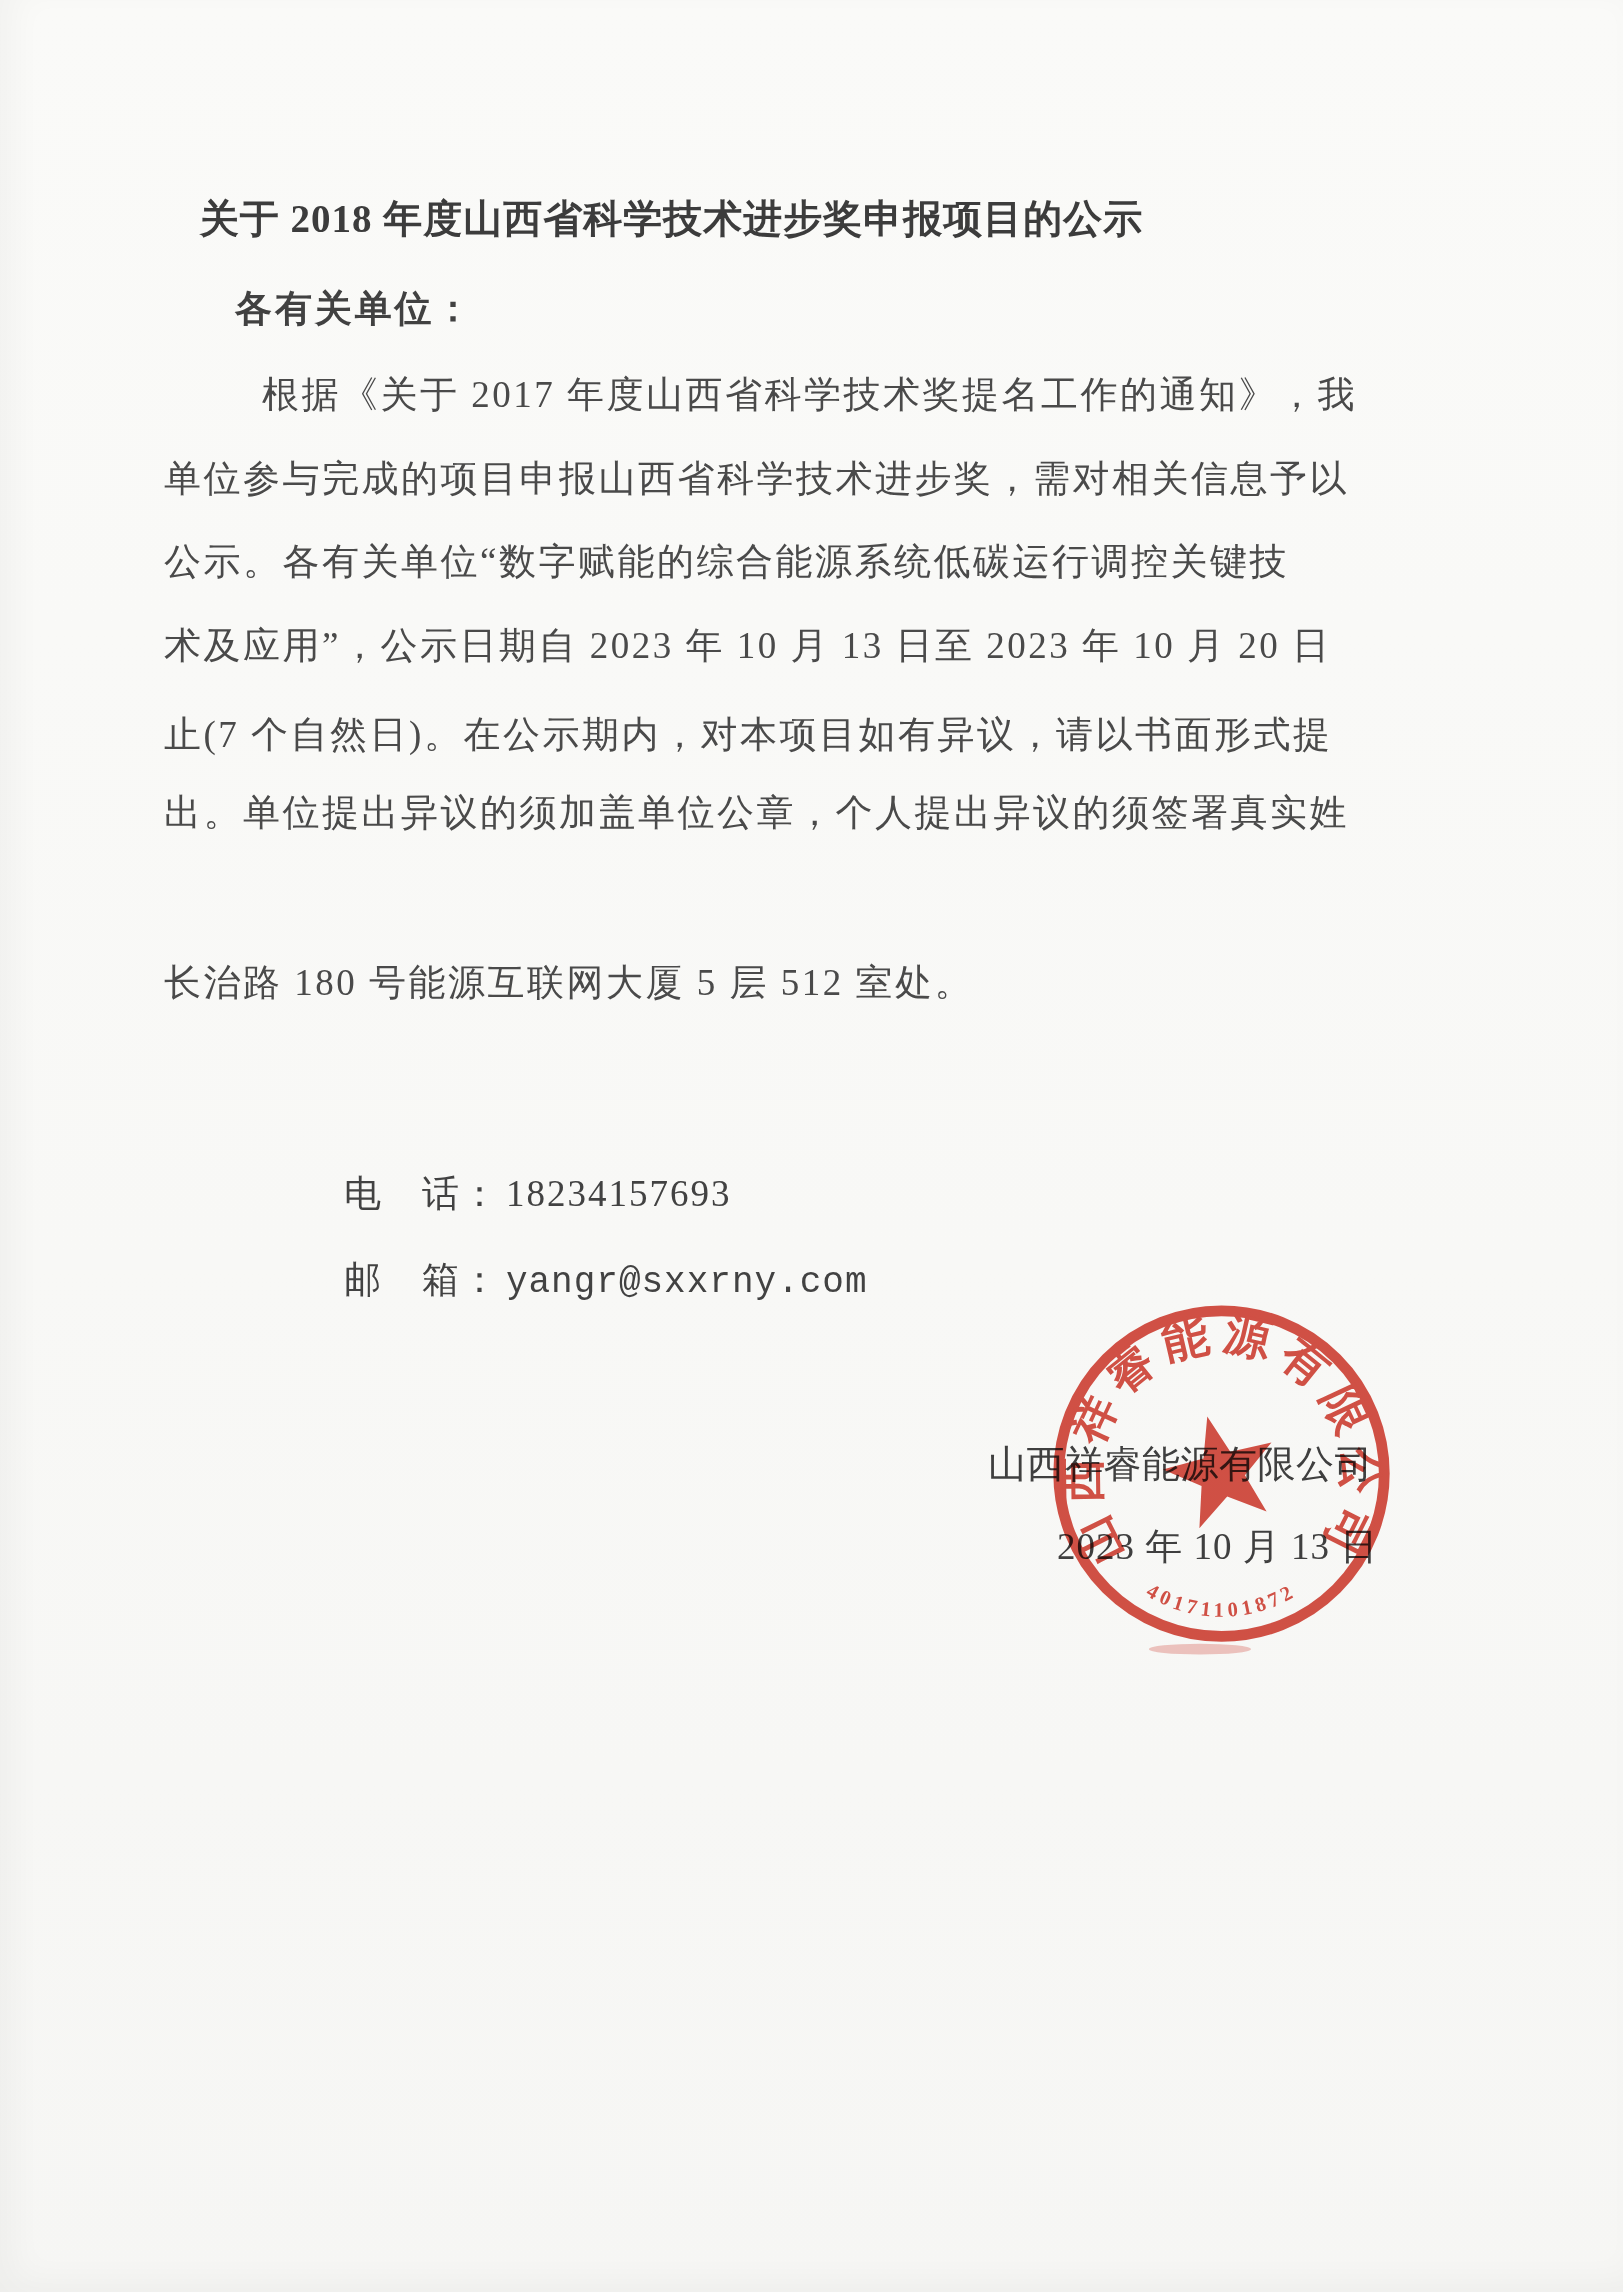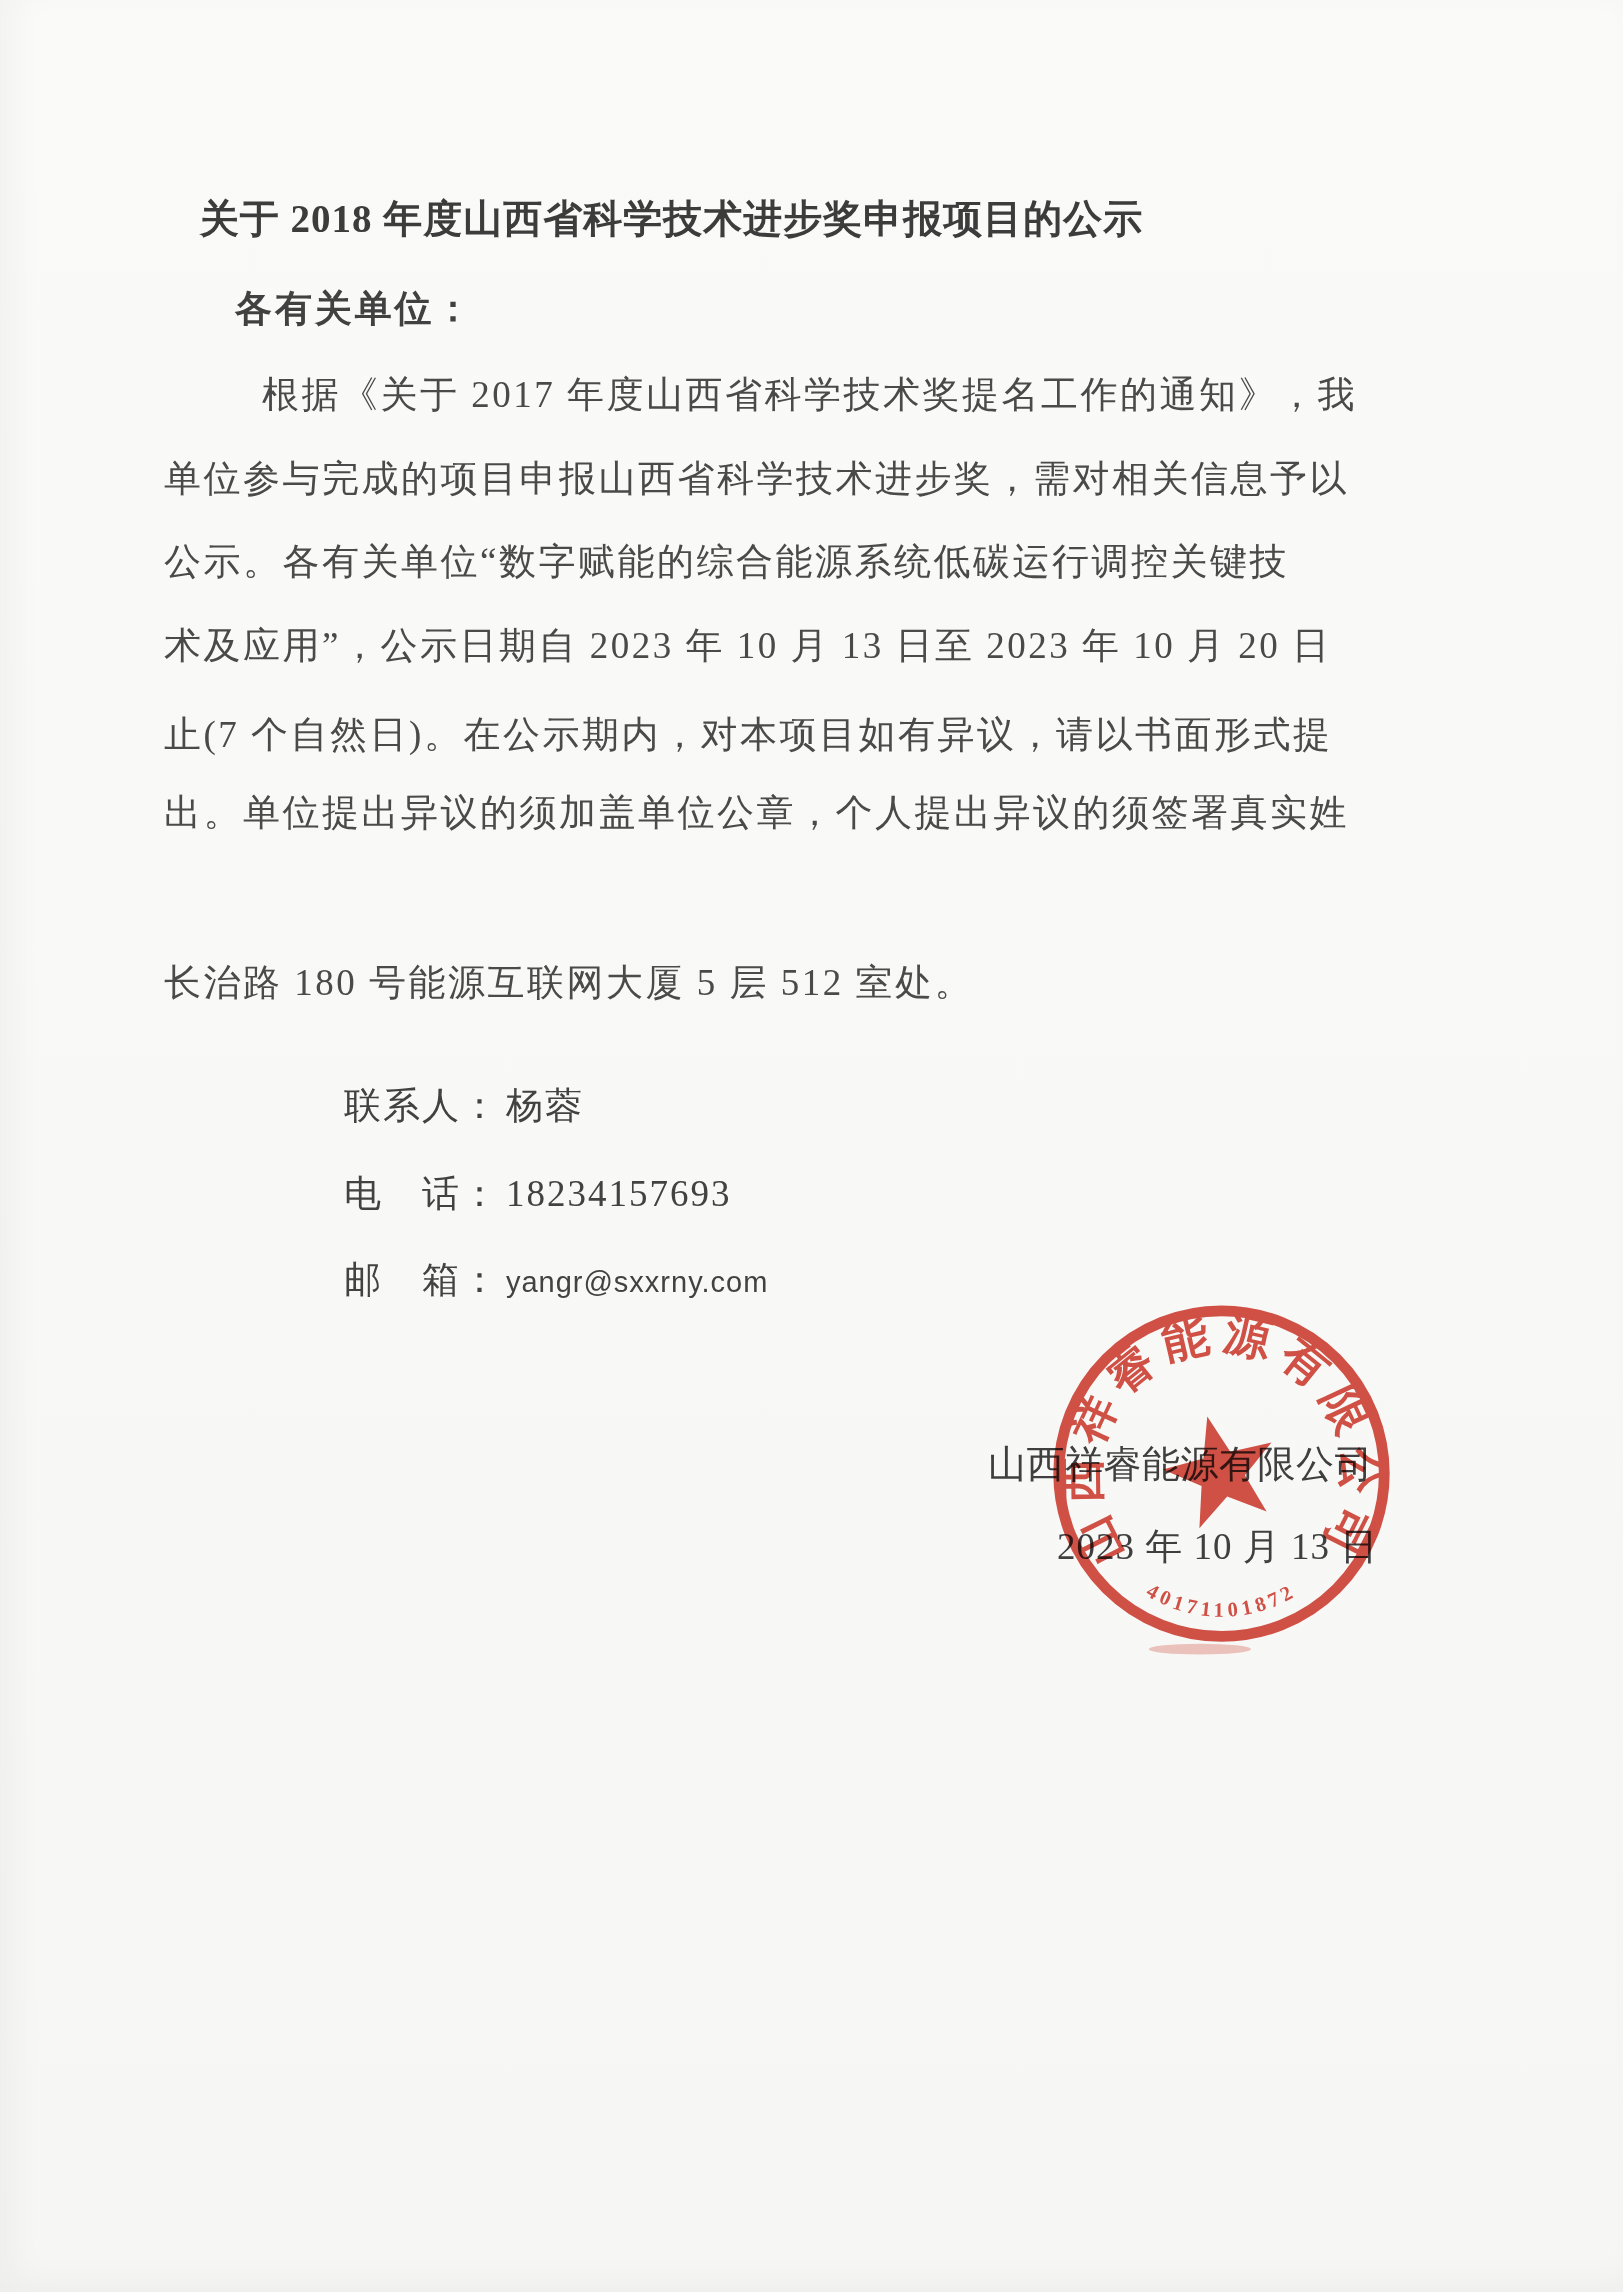--- a/index.html
+++ b/index.html
@@ -25,21 +25,21 @@
     font-size: 39px; font-weight: 600; color: #3c3c3c;
     text-align: center; letter-spacing: 1px;
     margin: 0;
   }
   .salutation { top: 290px; left: 235px; font-size: 37px; color: #414141; letter-spacing: 2.9px; font-weight: bold; }
   .bline { left: 164px; font-size: 37px; color: #4a4a4a; letter-spacing: 2.5px; }
   .bline.indent { left: 262px; }
   .contact { left: 299px; font-size: 37px; color: #424242; letter-spacing: 2px; }
   .contact .label { letter-spacing: 2px; }
   .contact .value { margin-left: 5.9px; }
-  .contact .value.mono { font-family: Liberation Sans, sans-serif; font-size: 29px; letter-spacing: 1px; }
+  .contact .value.mono { font-family: Liberation Mono, monospace; font-size: 36px; letter-spacing: 1px; }
   .sig-company { top: 1445px; left: 988px; font-size: 38px; color: #3f3f3f; letter-spacing: 0.5px; }
   .sig-date { top: 1528px; left: 1057px; font-size: 37px; color: #3f3f3f; letter-spacing: 1px; text-align: center; }
   .stamp {
     position: absolute; left: 1045px; top: 1297px;
     width: 353px; height: 365px;
     mix-blend-mode: multiply;
     opacity: 0.9;
   }
   .stamp text { font-family: "Liberation Serif", serif; }
   .seal-arc-text { font-size: 47px; font-weight: 700; letter-spacing: 10px; fill: #d23f33; }
@@ -55,23 +55,20 @@
   <div class="abs salutation">各有关单位：</div>
 
   <div class="abs bline indent" style="top:376px">根据《关于 2017 年度山西省科学技术奖提名工作的通知》，我</div>
   <div class="abs bline" style="top:460px">单位参与完成的项目申报山西省科学技术进步奖，需对相关信息予以</div>
   <div class="abs bline" style="top:543px">公示。各有关单位“数字赋能的综合能源系统低碳运行调控关键技</div>
   <div class="abs bline" style="top:627px">术及应用”，公示日期自 2023 年 10 月 13 日至 2023 年 10 月 20 日</div>
   <div class="abs bline" style="top:716px">止(7 个自然日)。在公示期内，对本项目如有异议，请以书面形式提</div>
   <div class="abs bline" style="top:794px">出。单位提出异议的须加盖单位公章，个人提出异议的须签署真实姓</div>
   <div class="abs bline" style="top:964px">长治路 180 号能源互联网大厦 5 层 512 室处。</div>
 
-  <div class="abs contact" style="top:1050px">
-    <span class="label">联系人：</span><span class="value">杨蓉</span>
-  </div>
   <div class="abs contact" style="top:1138px">
     <span class="label">电　话：</span><span class="value">18234157693</span>
   </div>
   <div class="abs contact" style="top:1224px">
     <span class="label">邮　箱：</span><span class="value mono">yangr@sxxrny.com</span>
   </div>
 
   <div class="abs sig-company">山西祥睿能源有限公司</div>
   <div class="abs sig-date">2023 年 10 月 13 日</div>
 

